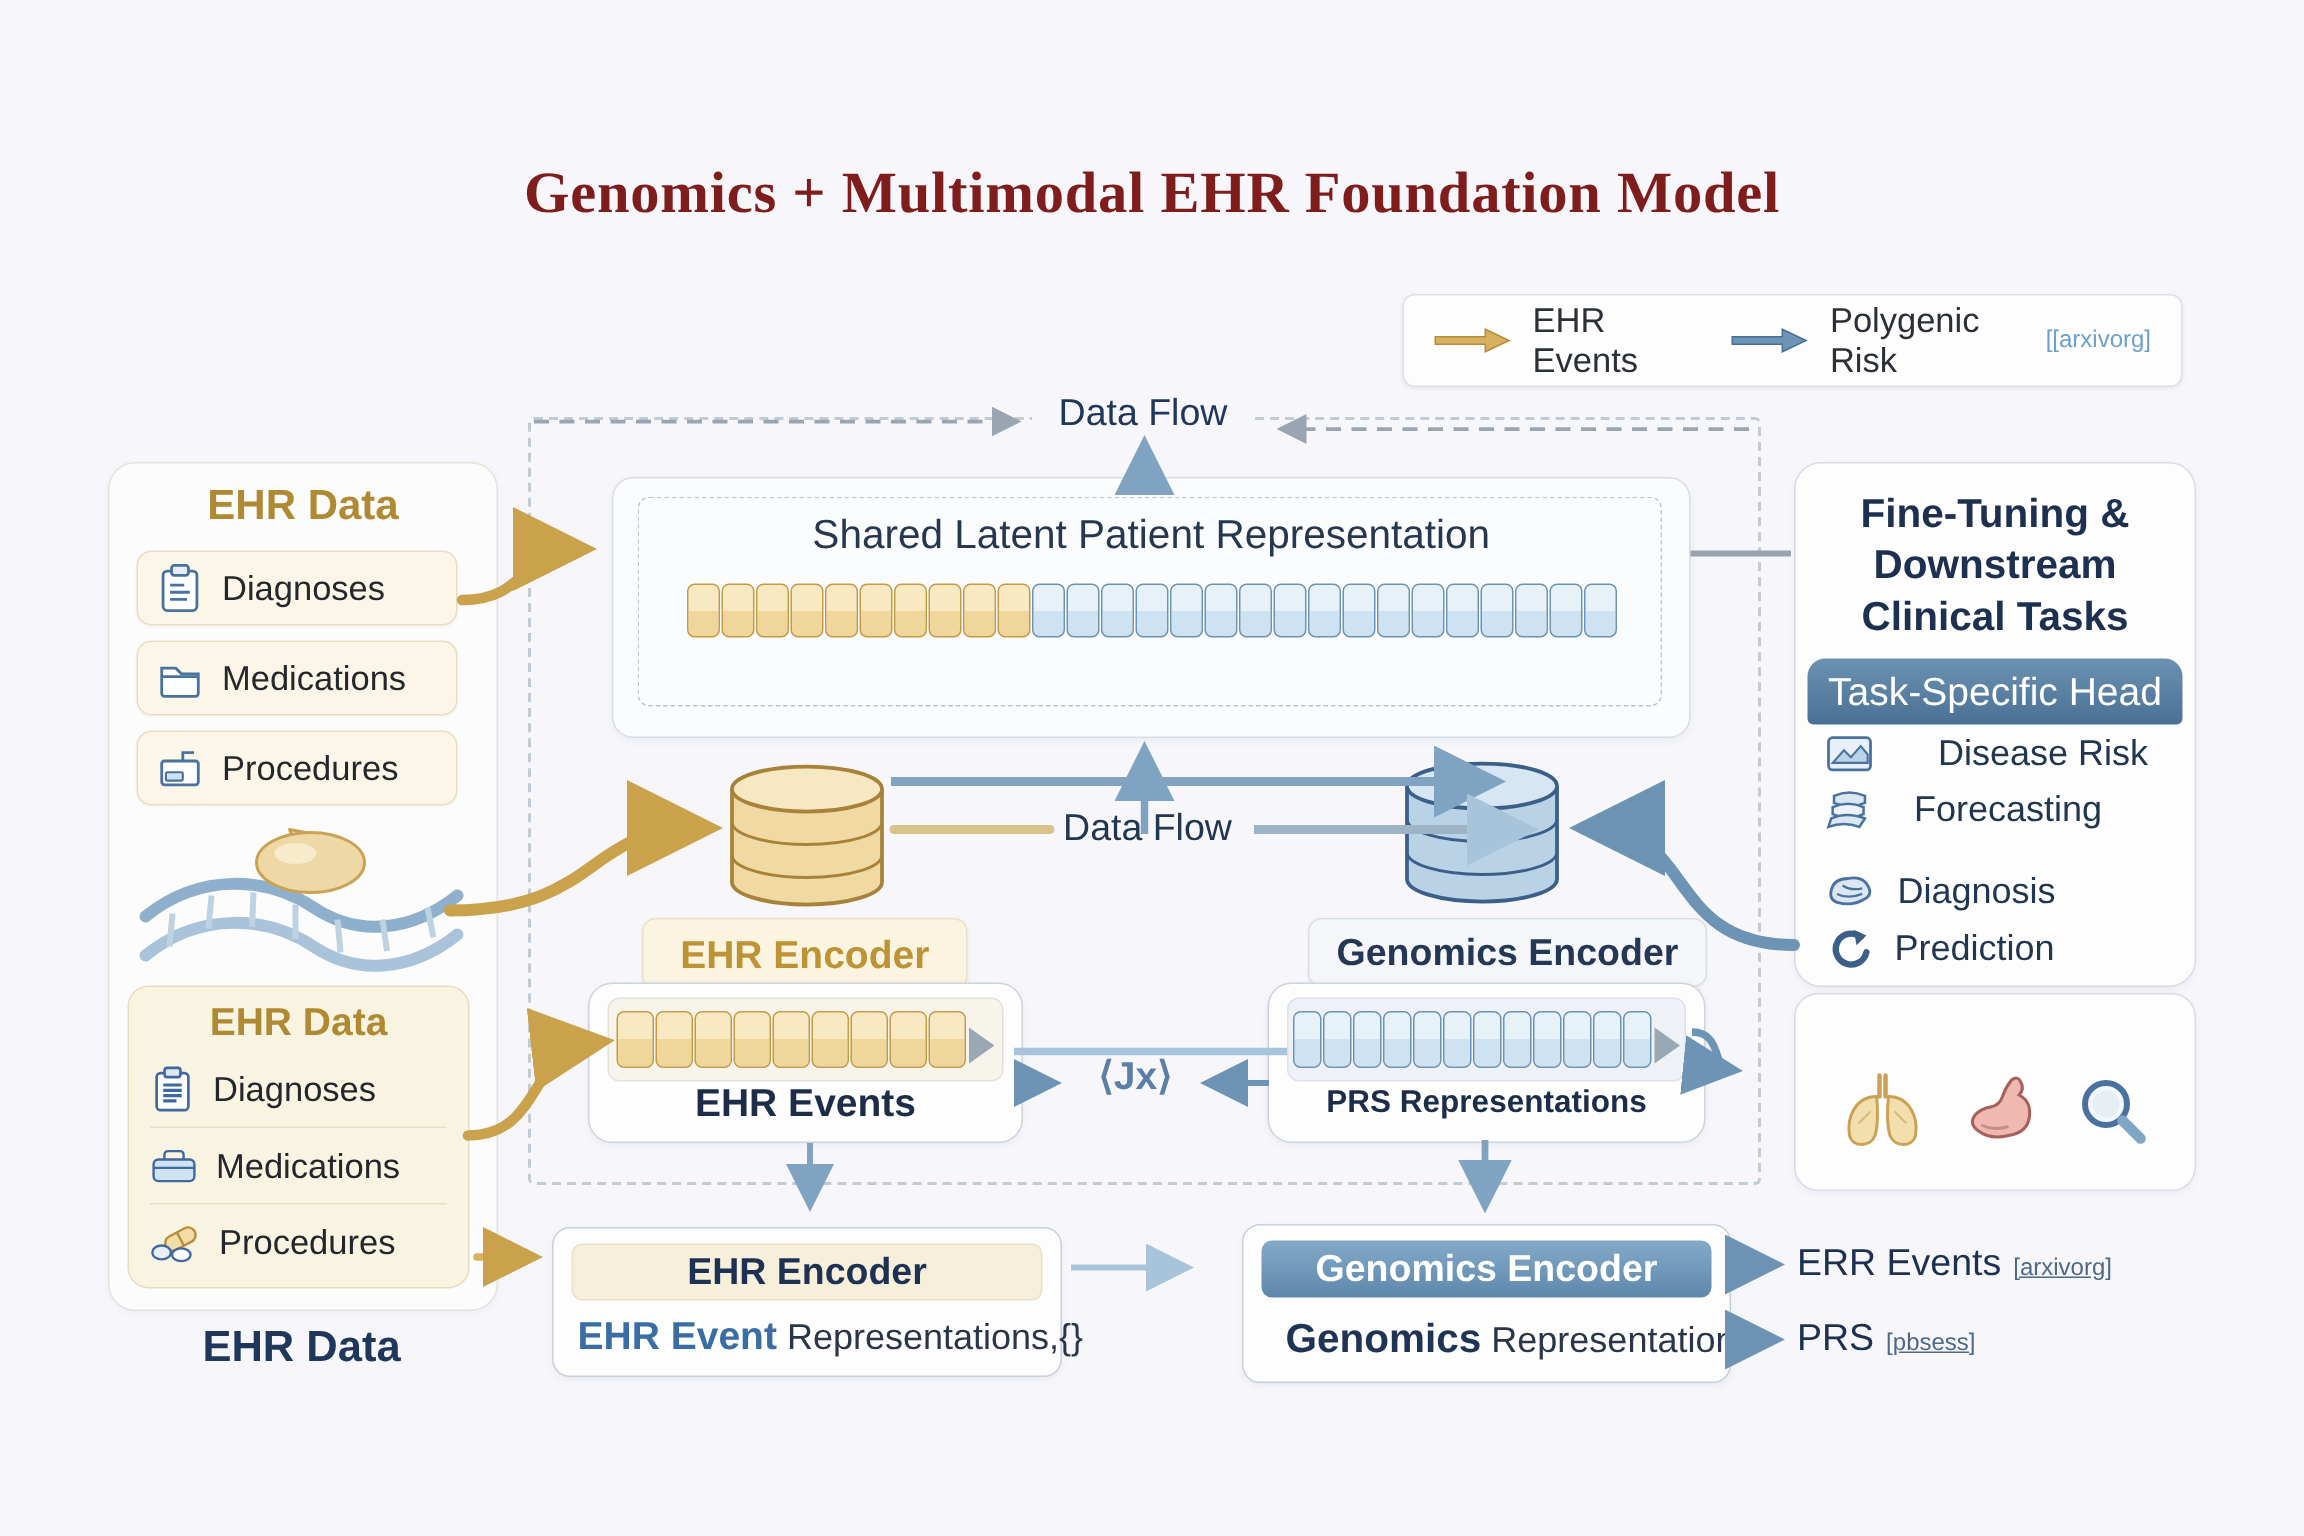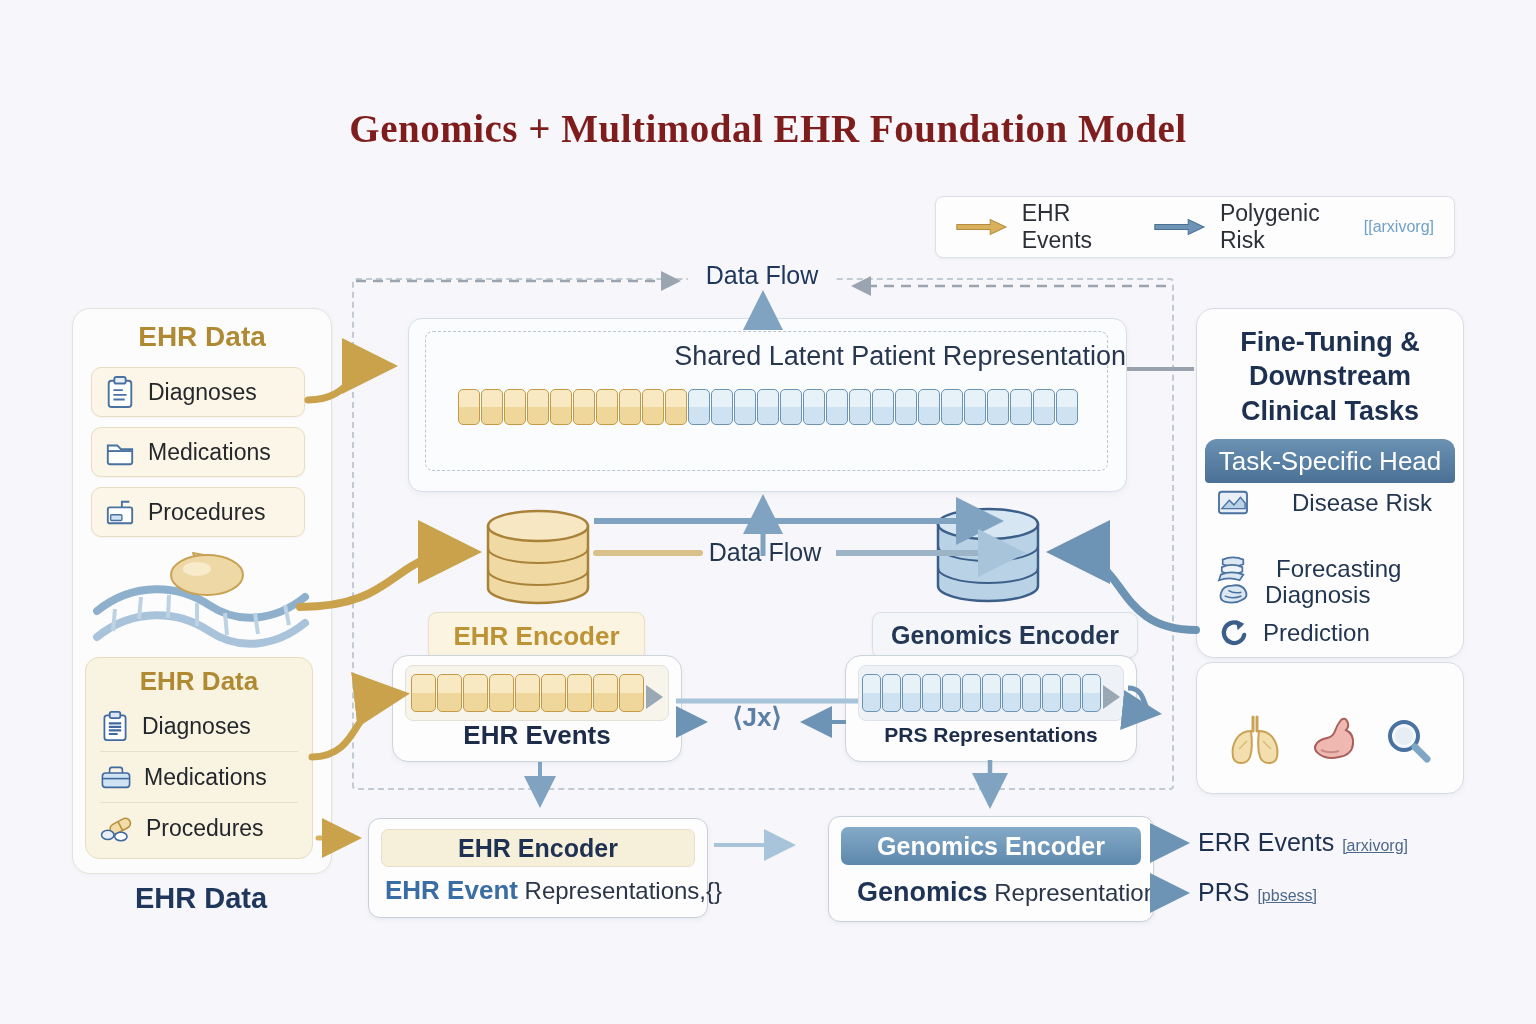--- a/index.html
+++ b/index.html
@@ -31,21 +31,21 @@
   .captionL{left:72px;top:882px;width:258px;text-align:center;font-size:29px;font-weight:700;color:#20375c;}
   
   .dashedBox{left:352px;top:278px;width:818px;height:508px;border:2px dashed #c2cad3;border-radius:4px;}
   .flowTop{left:688px;top:254px;width:148px;height:42px;background:#f7f7fb;display:flex;align-items:center;
            justify-content:center;font-size:25px;color:#20375c;}
   
   .shared{left:408px;top:318px;width:717px;height:172px;background:#fbfcfe;border:1.5px solid #d8dee6;
           border-radius:14px;box-shadow:0 2px 6px rgba(70,80,110,.07);}
   .shared .dash{position:absolute;left:16px;top:12px;width:683px;height:140px;border:1.5px dashed #bcc5cf;
                 border-radius:8px;box-sizing:border-box;}
-  .shared .t{position:absolute;top:22px;left:0;width:100%;text-align:right;font-size:27px;color:#273750;}
+  .shared .t{position:absolute;top:22px;left:0;width:100%;text-align:center;font-size:27px;color:#273750;}
   .shared .tokens{position:absolute;top:70px;left:0;width:100%;display:flex;justify-content:center;gap:1px;}
   .shared .sub{position:absolute;top:136px;left:50%;transform:translateX(-50%);background:#fbfcfe;
                padding:0 20px;font-size:23px;color:#2b3c55;height:30px;line-height:30px;}
   
   .tok{display:inline-block;width:22px;height:36px;border-radius:5px;box-sizing:border-box;}
   .tok.gold{background:linear-gradient(#f8e9c2 0 50%,#efd79c 50% 100%);border:1.5px solid #c69a45;}
   .tok.blue{background:linear-gradient(#e6f1f8 0 50%,#cfe2f1 50% 100%);border:1.5px solid #6b93b3;}
   .tokenrow{display:flex;gap:1px;}
   .tokenrow.lg .tok{width:25px;height:38px;}
   .tokenrow.md .tok{width:19px;height:38px;}
@@ -296,21 +296,21 @@
   <div class="abs panelR z2">
     <div class="t">Fine-Tuning &amp; Downstream Clinical Tasks</div>
     <div class="taskHead">Task-Specific Head</div>
     <div class="taskRow" style="top:180px;gap:43px;">
       <svg width="32" height="28" viewBox="0 0 34 30">
         <rect x="2" y="3" width="30" height="23" rx="3" fill="#e8eff6" stroke="#4a72a0" stroke-width="2"></rect>
         <path d="M5,21 l8,-9 5,5 7,-8 5,6 v6 h-25 z" fill="#b9d2e6" stroke="#4a72a0" stroke-width="1.5"></path>
       </svg>
       <span>Disease Risk</span>
     </div>
-    <div class="taskRow" style="top:245px;gap:27px;">
+    <div class="taskRow" style="top:216px;gap:27px;">
       <svg width="32" height="30" viewBox="0 0 34 32">
         <path d="M6,6 q11,-5 22,0 v5 q-11,5 -22,0 z" fill="#dbe7f2" stroke="#4a72a0" stroke-width="1.8"></path>
         <path d="M5,14 q11,-5 22,0 v5 q-11,5 -22,0 z" fill="#eef3f8" stroke="#4a72a0" stroke-width="1.8"></path>
         <path d="M4,22 q11,-5 24,0 l-4,6 q-11,-4 -22,0 z" fill="#dbe7f2" stroke="#4a72a0" stroke-width="1.8"></path>
       </svg>
       <span>Forecasting</span>
     </div>
     <div class="taskRow" style="top:272px;">
       <svg width="34" height="28" viewBox="0 0 36 30">
         <path d="M8,22 q-6,-2 -4,-9 q2,-8 12,-8 q10,-2 14,5 q4,7 -3,10 q-8,5 -19,2 z" fill="#dbe7f2" stroke="#4a72a0" stroke-width="2"></path>

